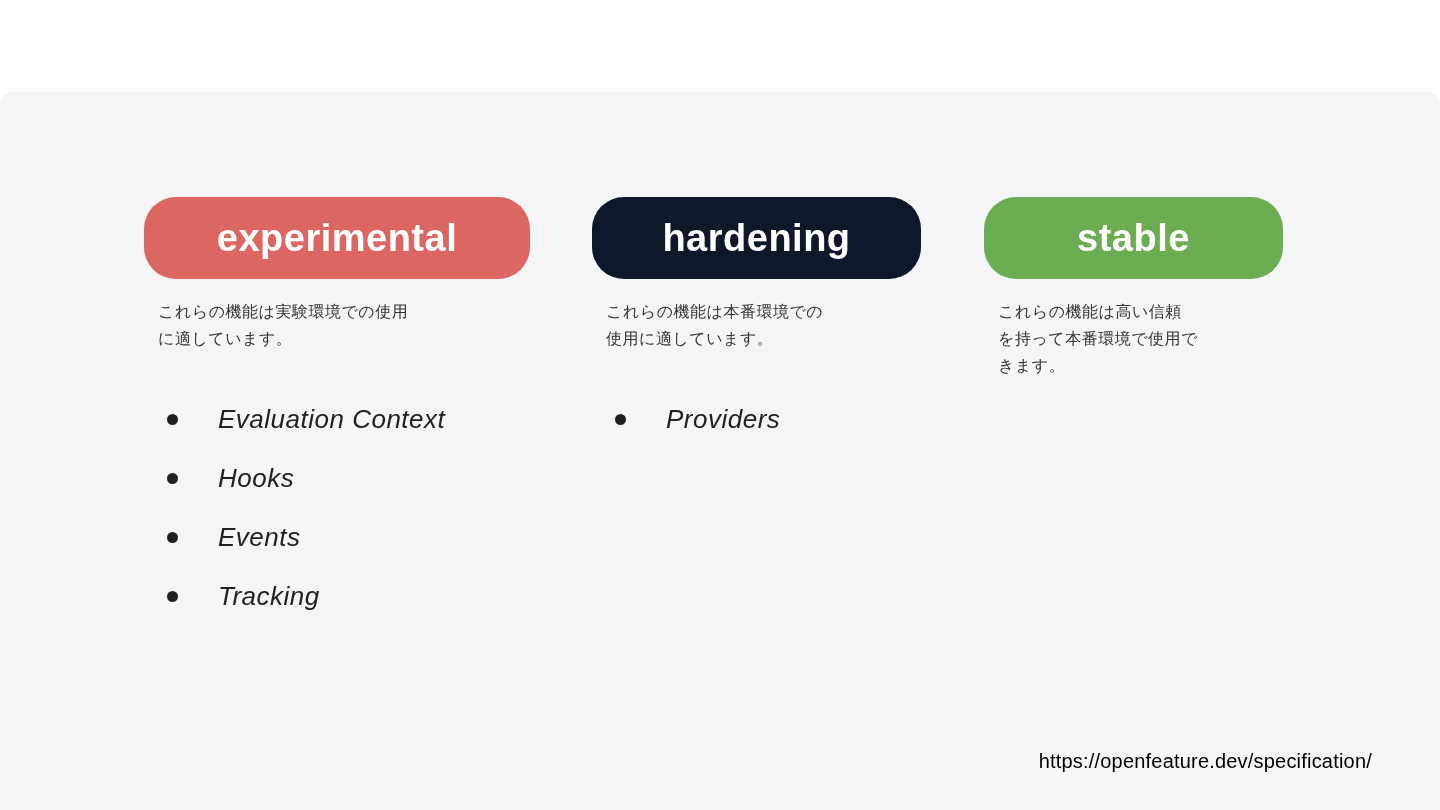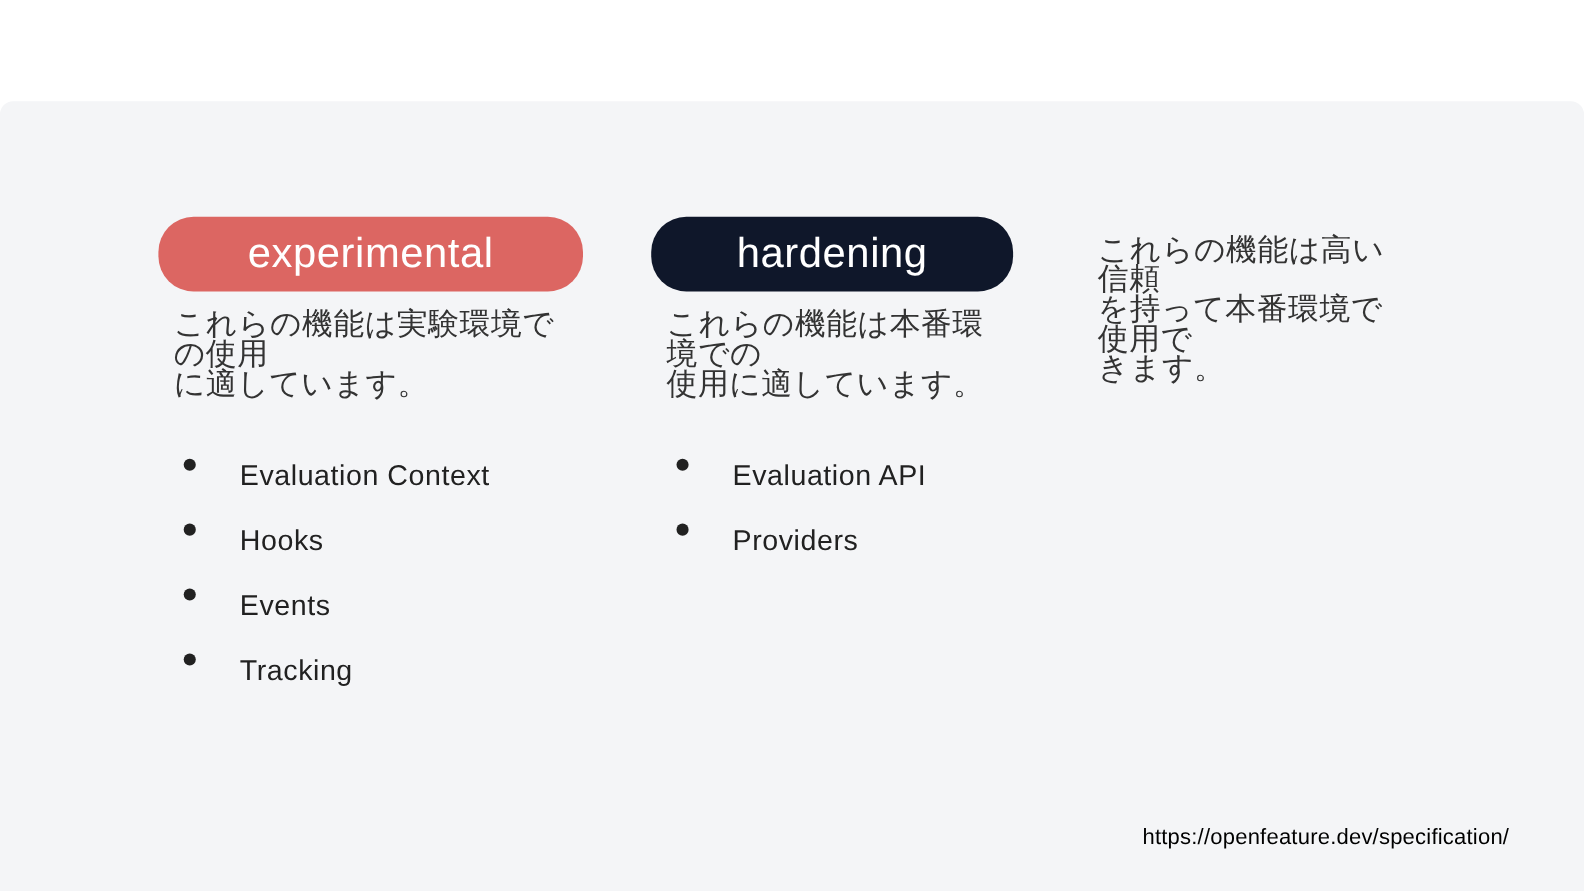--- a/index.html
+++ b/index.html
@@ -34,31 +34,31 @@
     position:absolute; top:92px; left:0; right:0; bottom:0;
     background:#f4f5f7;
     border-radius:12px 12px 0 0;
   }
   
   .col { position:absolute; top:197px; }
   .col-1 { left:144px;  width:386px; }
   .col-2 { left:592px;  width:329px; }
   .col-3 { left:984px;  width:299px; }
   .badge {
-    height:68px; border-radius:32px;
+    height:82px; border-radius:32px;
     display:flex; align-items:center; justify-content:center;
-    color:#ffffff; font-size:38px; font-weight:400; letter-spacing:0.5px;
+    color:#ffffff; font-size:38px; font-weight:700; letter-spacing:0.5px;
   }
   .desc {
     margin:19px 0 0 14px;
-    font-size:28px; line-height:27px; color:#333333;
-    white-space:pre-line; letter-spacing:0.5px;font-family:Liberation Mono, monospace;
+    font-size:16px; line-height:27px; color:#333333;
+    white-space:pre-line; letter-spacing:0.5px;
   }
   .items { margin-top:52px; }
-  .item { display:flex; margin-bottom:28px; }
+  .item { display:flex; align-items:center; margin-bottom:28px;font-style:italic; }
   .dot {
     flex:none; width:11px; height:11px; border-radius:50%;
     background:#212121; margin-left:23px; margin-right:40px;
   }
   .item-label { font-size:26px; color:#212121; letter-spacing:0.5px; }
   
   .footer-url {
     position:absolute; top:730px; right:68px;
     font-size:20px; color:#000000; letter-spacing:0.2px;
     text-decoration:none; cursor:pointer;margin-top:20px;
@@ -96,30 +96,27 @@
     </div>
   </div>
 
   <div class="col col-2">
     <div class="badge" style="background-color: #0f172a;">hardening</div>
     <div class="desc">これらの機能は本番環境での
 使用に適しています。</div>
     <div class="items">
       <div class="item">
         <span class="dot"></span>
-        <span class="item-label">Evaluation API</span>
-      </div>
-      <div class="item">
-        <span class="dot"></span>
         <span class="item-label">Providers</span>
       </div>
     </div>
   </div>
 
   <div class="col col-3">
+    <div class="badge" style="background-color: rgb(107, 173, 80);">stable</div>
     <div class="desc">これらの機能は高い信頼
 を持って本番環境で使用で
 きます。</div>
   </div>
 
   <a class="footer-url">https://openfeature.dev/specification/</a>
 
 </div>
 
 </body></html>

